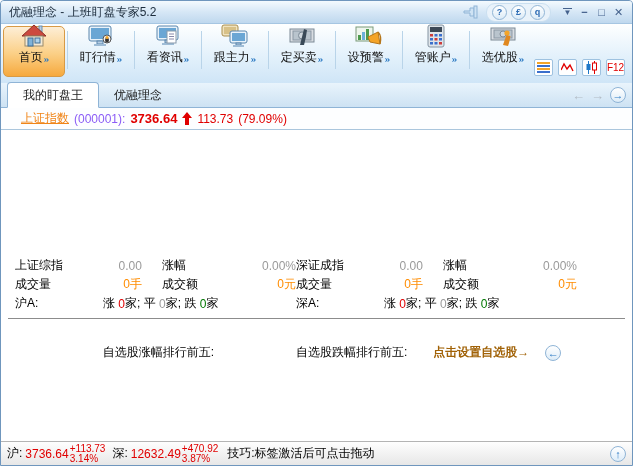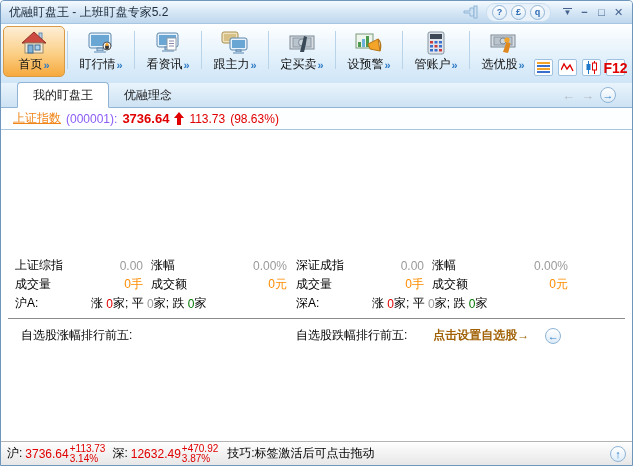--- a/index.html
+++ b/index.html
@@ -15,66 +15,66 @@
   .tb-round{width:13px;height:13px;border-radius:50%;background:linear-gradient(#ffffff,#dcebf7);
     border:1px solid #93b6d6;color:#2f6db5;font-size:9px;font-weight:bold;display:flex;
     align-items:center;justify-content:center;cursor:default;}
   .tb-win{color:#44618c;font-weight:bold;width:17px;text-align:center;font-size:11px;cursor:default;}
   .tb-win.tray{font-size:8px;line-height:6px;}
   .tb-win.tray .bar{display:block;height:1px;background:#44618c;margin:0 4px 1px 4px;}
   
   .toolbar{height:57px;flex:0 0 57px;display:flex;align-items:flex-start;padding:2px 3px 0 2px;
     background:linear-gradient(#feffff,#e3f1fb 55%,#cfe5f7);border-top:1px solid #a6c6e2;}
   .tool-btn{width:62px;height:51px;display:flex;flex-direction:column;align-items:center;
-    justify-content:flex-end;padding-bottom:3px;box-sizing:border-box;border:1px solid transparent;cursor:pointer;}
+    justify-content:flex-end;padding-bottom:10px;box-sizing:border-box;border:1px solid transparent;cursor:pointer;font-family:Liberation Serif, serif;}
   .tool-btn.active{background:linear-gradient(#fdeed6,#fbcf85 55%,#f6a93e);border:1px solid #d89a45;border-radius:5px;}
   .ticon{height:28px;display:flex;align-items:flex-end;justify-content:center;}
   .tool-label{font-size:12px;color:#101010;display:flex;align-items:center;white-space:nowrap;}
   .chev{color:#2e7bc4;font-size:11px;font-weight:bold;margin-left:1px;}
   .tool-sep{width:1px;height:38px;background:#b9d4e9;margin:5px 2px 0 2px;flex:0 0 1px;}
   .mini-icons{margin-left:auto;display:flex;gap:5px;align-items:center;align-self:flex-end;
     margin-bottom:7px;padding-right:4px;}
   .mini{width:19px;height:17px;border:1px solid #9ec2e0;background:#fff;border-radius:2px;
     display:flex;align-items:center;justify-content:center;cursor:pointer;box-sizing:border-box;}
-  .f12{color:#e00000;font-weight:bold;font-size:14px;letter-spacing:0;}
+  .f12{color:#e00000;font-weight:normal;font-size:10px;letter-spacing:0;}
   
   .tabbar{height:24px;flex:0 0 24px;background:linear-gradient(#e9f4fc,#cde2f3);display:flex;
-    align-items:flex-end;padding:0 16px;border-bottom:1px solid #8fb4d6;}
+    align-items:flex-end;padding:0 6px;border-bottom:1px solid #8fb4d6;}
   .tab{padding:4px 15px 3px 15px;font-size:12px;color:#1a1a1a;cursor:pointer;white-space:nowrap;}
   .tab.active{background:#fff;border:1px solid #8fb4d6;border-bottom:1px solid #fff;
     border-radius:4px 4px 0 0;margin-bottom:-1px;}
   .tab-controls{margin-left:auto;display:flex;align-items:center;gap:6px;padding-bottom:4px;}
   .nav-arrow{color:#b3bcc6;font-weight:bold;font-size:13px;cursor:pointer;}
   .circle-btn{width:16px;height:16px;border-radius:50%;border:1px solid #8fb4d6;
     background:linear-gradient(#ffffff,#ddecf8);color:#2e7bc4;display:flex;align-items:center;
     justify-content:center;font-size:11px;font-weight:bold;cursor:pointer;box-sizing:border-box;}
   
   .index-bar{height:21px;flex:0 0 21px;background:#fdfeff;border-bottom:1px solid #aac6dd;
-    display:flex;align-items:center;padding:0 12px;font-size:12px;gap:5px;}
+    display:flex;align-items:center;padding:0 20px;font-size:12px;gap:5px;}
   .idx-name{color:#f08519;text-decoration:underline;cursor:pointer;}
   .idx-code{color:#8b5cf6;}
   .idx-price{color:#e00000;font-weight:bold;font-size:13px;}
   .idx-chg{color:#e00000;}
   
   .content{flex:1;background:#fff;position:relative;font-size:12px;}
   .stats{position:absolute;top:126px;left:0;right:0;display:flex;}
   .stats-col{width:281px;margin-left:14px;}
   .stats-col.right{margin-left:0;}
-  .srow{display:flex;height:19px;align-items:center;}
+  .srow{display:flex;height:19px;align-items:center;gap:12px;}
   .s-label{width:62px;color:#000;}
   .s-val1{width:66px;text-align:right;}
   .s-label2{width:56px;margin-left:8px;color:#000;}
   .s-val2{width:80px;text-align:right;}
   .gray{color:#9a9a9a;}
   .orange{color:#ff8c00;}
   .red{color:#e00000;}
   .green{color:#007700;}
   .advdec{margin-left:14px;display:flex;align-items:center;white-space:pre;}
   .divider{position:absolute;top:188px;left:7px;right:7px;border-top:1px solid #8c8c8c;}
-  .watchrow{position:absolute;top:197px;left:0;right:0;display:flex;align-items:center;}
+  .watchrow{position:absolute;top:214px;left:0;right:0;display:flex;align-items:center;text-align:center;}
   .watch-left{width:275px;margin-left:20px;color:#000;}
   .watch-right{display:flex;align-items:center;}
   .watch-hint{color:#a16207;font-weight:bold;margin-left:26px;margin-right:16px;cursor:pointer;}
   
   .statusbar{height:23px;flex:0 0 23px;border-top:1px solid #b4b4b4;
     background:linear-gradient(#fefefe,#e7e7e7);display:flex;align-items:center;
     padding:0 6px;font-size:12px;}
   .st-item{display:flex;align-items:center;margin-right:7px;cursor:pointer;}
   .st-label{color:#000;margin-right:3px;}
   .st-value{color:#e00000;}
@@ -82,21 +82,21 @@
     margin-left:1px;align-items:flex-start;}
   .st-tip{color:#000;margin-left:2px;}
   .st-top{margin-left:auto;}
 </style>
 </head>
 <body>
 
 <div class="window">
 
   <div class="titlebar">
-    <span class="title">优融盯盘王 - 上班盯盘专家5.2</span>
+    <span class="title">优融理念 - 上班盯盘专家5.2</span>
     <svg class="tb-pin" viewBox="0 0 18 14">
       <path d="M2 6 L8 6 L8 3 L12 3 L12 11 L8 11 L8 8 L2 8 Z" fill="#cfe3f4" stroke="#8fb4d6"></path>
       <rect x="12" y="1" width="3" height="12" fill="#cfe3f4" stroke="#8fb4d6"></rect>
     </svg>
     <span class="tb-pill">
       <span class="tb-round">?</span>
       <span class="tb-round">£</span>
       <span class="tb-round">q</span>
     </span>
     <span class="tb-win tray"><span class="bar"></span><span>▼</span></span>
@@ -294,21 +294,21 @@
   </div>
 
   <div class="index-bar">
     <span class="idx-name">上证指数</span>
     <span class="idx-code">(000001):</span>
     <span class="idx-price">3736.64</span>
     <svg width="10" height="13" viewBox="0 0 10 13">
       <path d="M5 0 L10 6 L7 6 L7 13 L3 13 L3 6 L0 6 Z" fill="#e00000"></path>
     </svg>
     <span class="idx-chg">113.73</span>
-    <span class="idx-chg">(98.63%)</span>
+    <span class="idx-chg">(79.09%)</span>
   </div>
 
   <div class="content">
 
     <div class="stats">
       <div class="stats-col">
         <div class="srow">
           <span class="s-label">上证综指</span>
           <span class="s-val1 gray">0.00</span>
           <span class="s-label2">涨幅</span>

